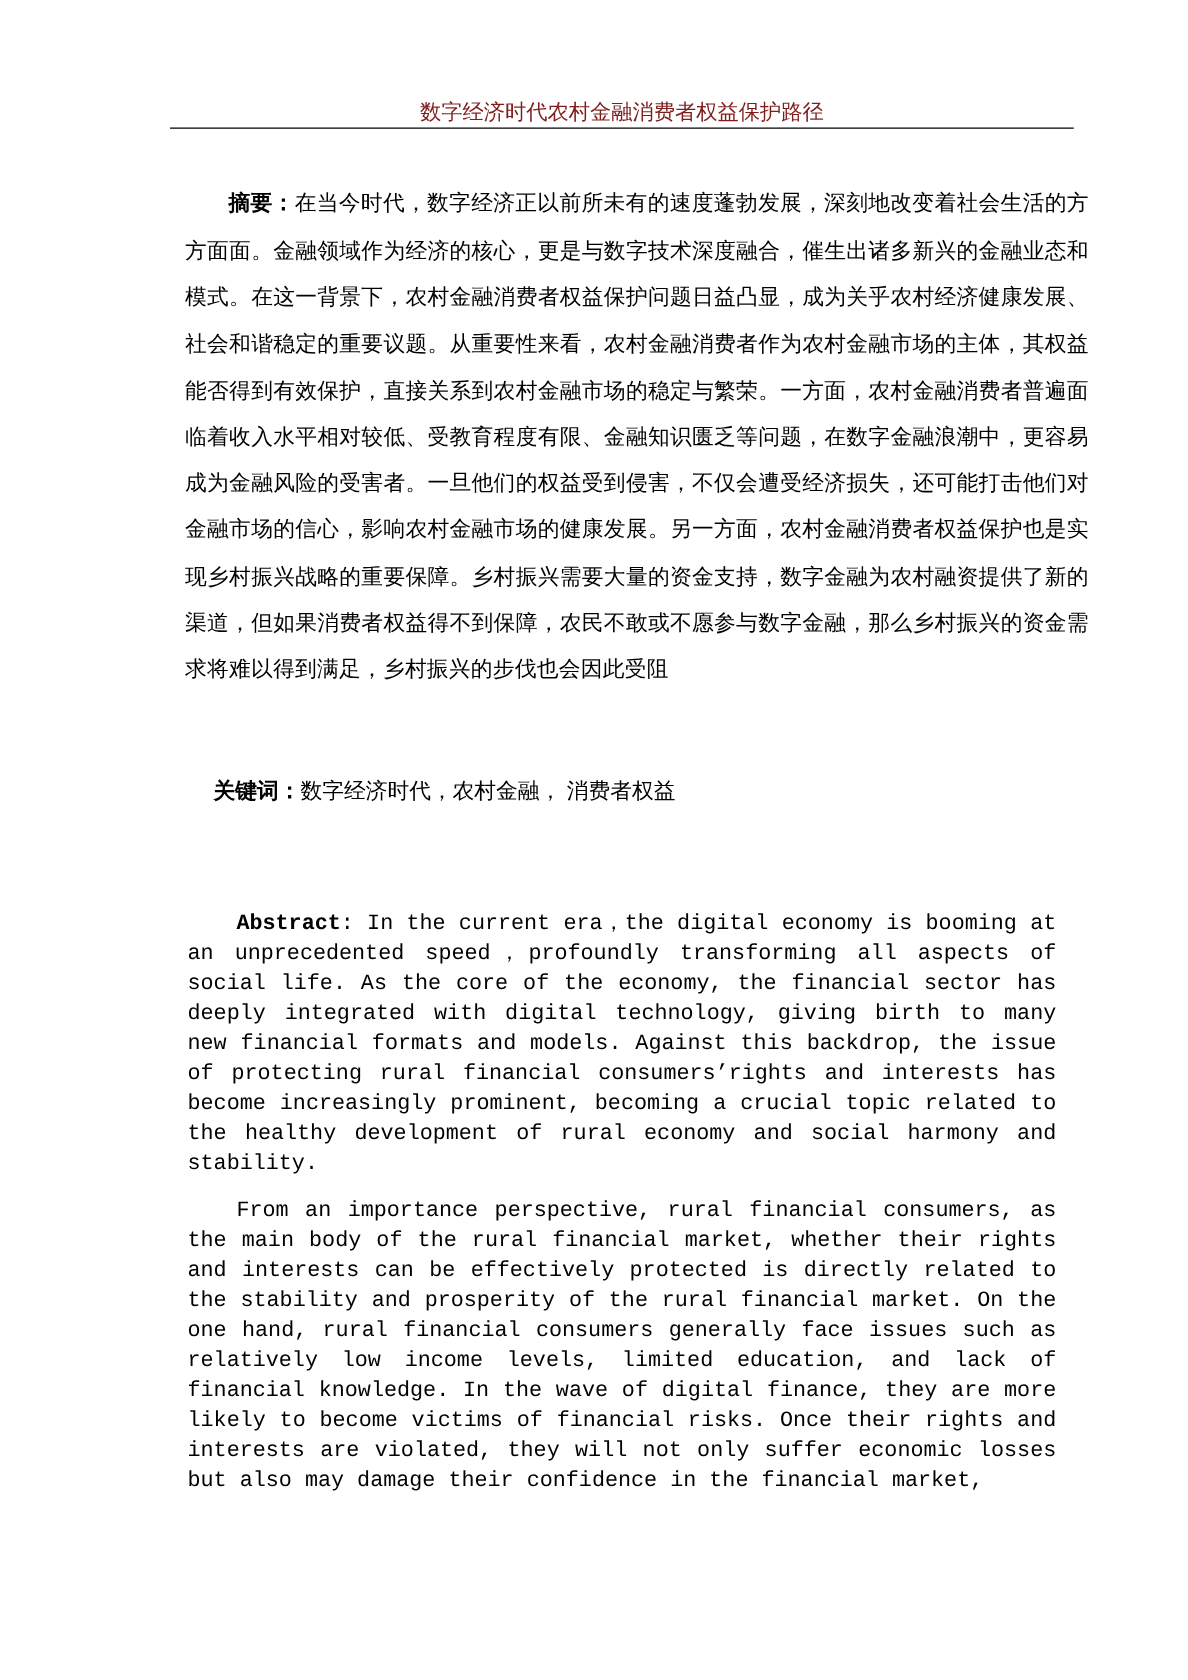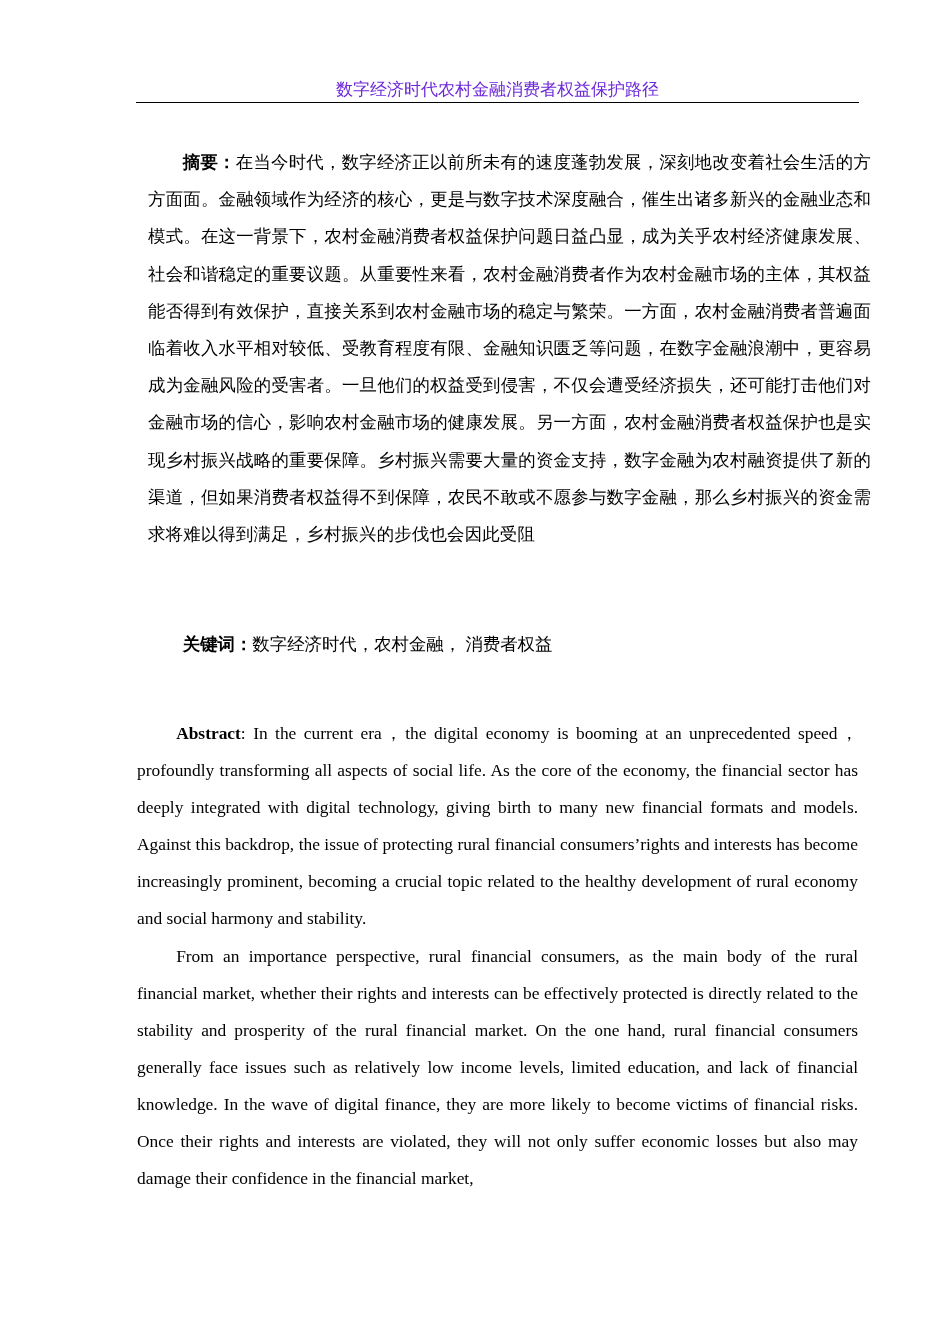--- a/index.html
+++ b/index.html
@@ -23,21 +23,21 @@
     }
     .running-header {
       position: absolute;
       left: 0;
       top: 78px;
       width: 723px;
       height: 24px;
       text-align: center;
       font-size: 17px;
       line-height: 24px;
-      color: #6d28d9;
+      color: #7f1d1d;
       border-bottom: 1.5px solid #000;
     }
     .cn-abstract {
       position: absolute;
       left: 0;
       top: 132px;
       width: 723px;
       font-size: 17.4px;
       line-height: 37.2px;
       text-align: justify;
@@ -51,35 +51,35 @@
       font-family: "DejaVu Sans", "Liberation Sans", sans-serif;
     }
     .keywords {
       position: absolute;
       left: 0;
       top: 614px;
       width: 723px;
       font-size: 17.4px;
       line-height: 37px;
       text-indent: 2em;
-      margin: 12px;
+      margin: 0;
     }
     .en-abstract {
       position: absolute;
       left: 0;
       top: 714px;
       width: 723px;
     }
     .en-abstract p {
-      margin: 1px;
+      margin: 14px;
       font-size: 17.4px;
-      line-height: 37px;
+      line-height: 24px;
       text-align: justify;
       text-indent: 2.25em;
-      font-family: Liberation Serif, serif;
+      font-family: Liberation Mono, monospace;
     }
     .en-abstract .label {
       font-weight: bold;
     }
   </style>
 </head>
 <body>
 
 <div class="page">
 

